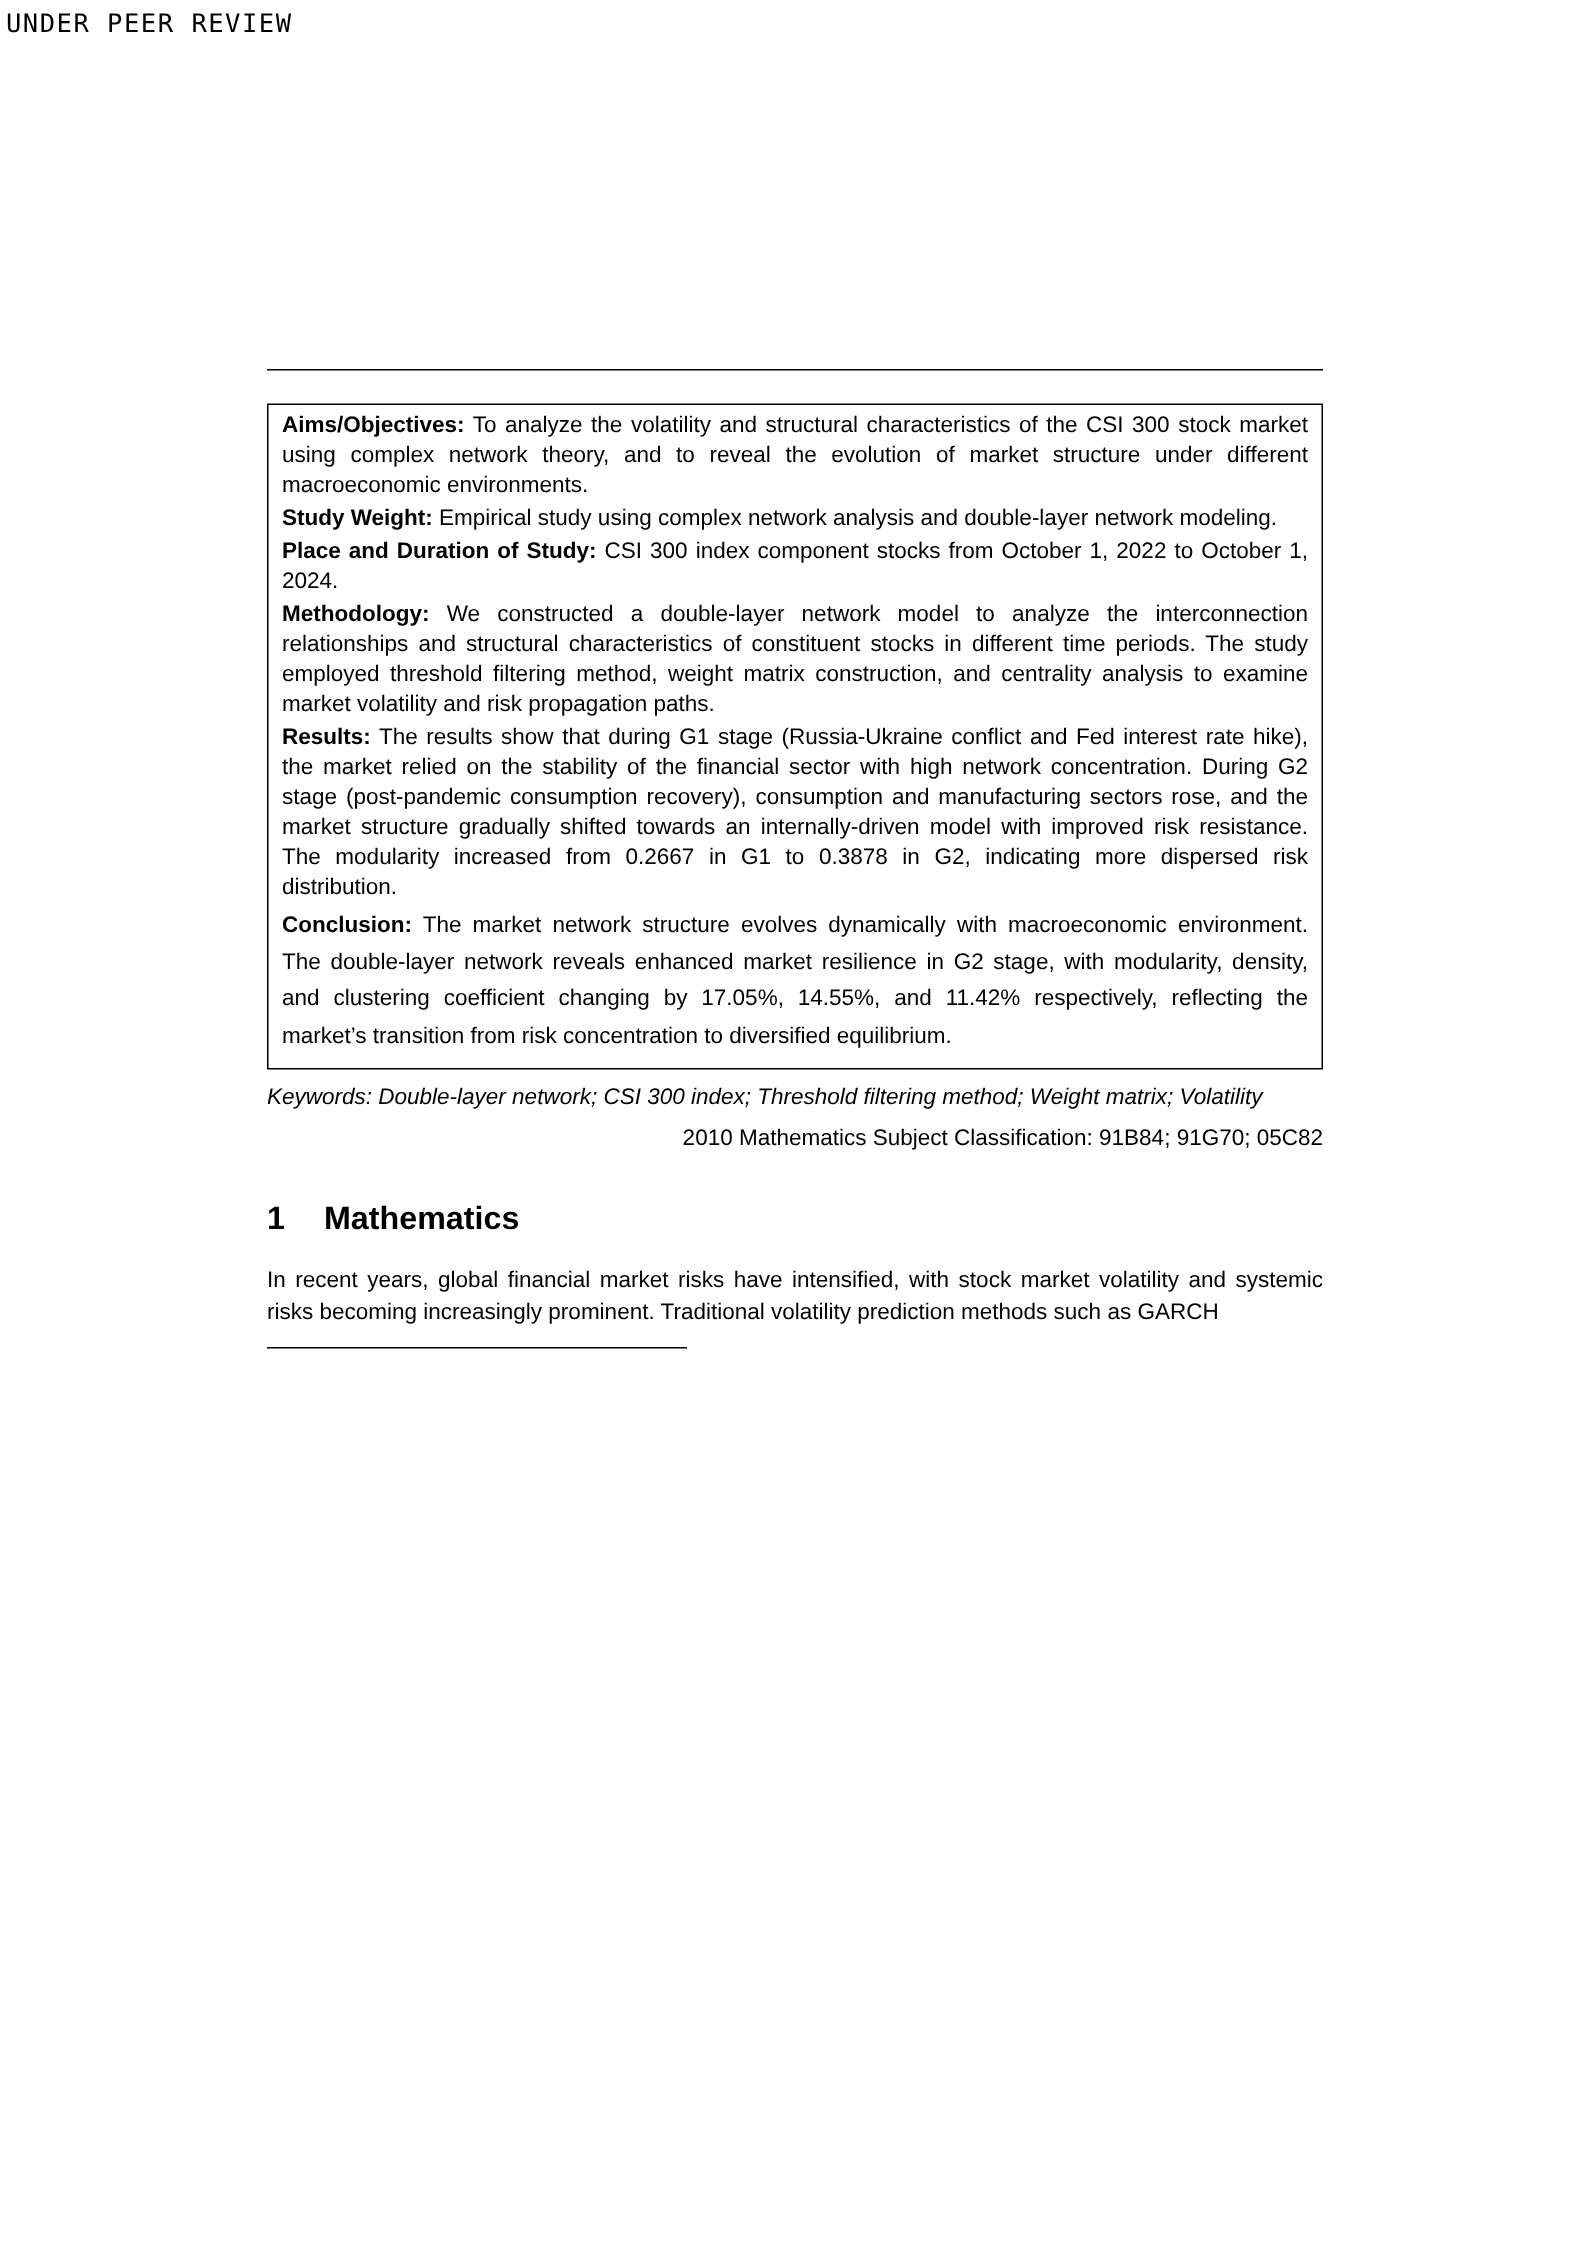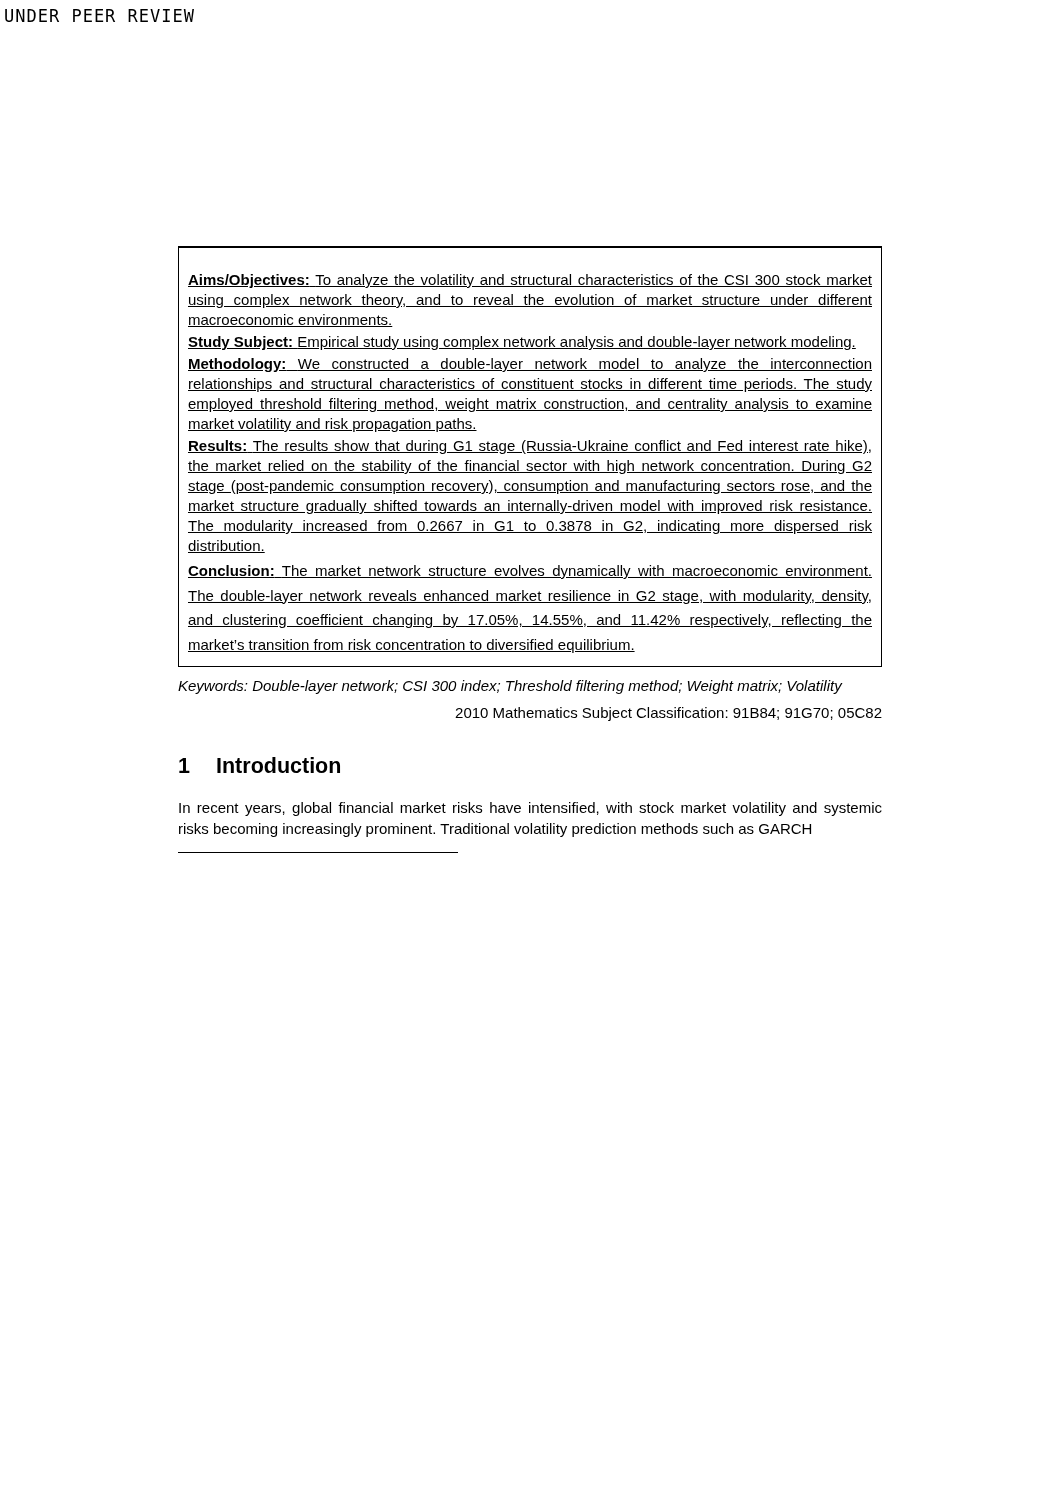--- a/index.html
+++ b/index.html
@@ -45,24 +45,23 @@
     line-height: 27px;
   }
   .abstract-heading {
     margin-top: 288px;
     margin-left: 30px;
     font-size: 21.5px;
     font-weight: bold;
     line-height: 25px;
   }
   .abstract-box {
-    margin-top: 0;
+    margin-top: 22px;
     border: 1.2px solid #000;
-    padding: 22px 9px 9px 9px;
-    text-decoration: underline;
+    padding: 4px 9px 9px 9px;
   }
   .abs-para {
     font-size: 15px;
     line-height: 20px;
     text-align: justify;
     margin-top: 2px;
   }
   .abs-para:first-child { margin-top: 0; }
   .abs-para.spaced { line-height: 24.5px; margin-top: 3px; }
   .abs-label { font-weight: bold; }
@@ -110,30 +109,31 @@
   <div class="watermark">UNDER PEER REVIEW</div>
 
   <div class="content">
 
     <hr class="title-rule">
 
 
 
     <div class="abstract-box">
       <p class="abs-para"><b class="abs-label">Aims/Objectives:</b> <span>To analyze the volatility and structural characteristics of the CSI 300 stock market using complex network theory, and to reveal the evolution of market structure under different macroeconomic environments.</span></p>
-      <p class="abs-para"><b class="abs-label">Study Subject:</b> <span>Empirical study using complex network analysis and double-layer network modeling.</span></p>
+      <p class="abs-para"><b class="abs-label">Study Weight:</b> <span>Empirical study using complex network analysis and double-layer network modeling.</span></p>
+      <p class="abs-para"><b class="abs-label">Place and Duration of Study:</b> <span>CSI 300 index component stocks from October 1, 2022 to October 1, 2024.</span></p>
       <p class="abs-para"><b class="abs-label">Methodology:</b> <span>We constructed a double-layer network model to analyze the interconnection relationships and structural characteristics of constituent stocks in different time periods. The study employed threshold filtering method, weight matrix construction, and centrality analysis to examine market volatility and risk propagation paths.</span></p>
       <p class="abs-para"><b class="abs-label">Results:</b> <span>The results show that during G1 stage (Russia-Ukraine conflict and Fed interest rate hike), the market relied on the stability of the financial sector with high network concentration. During G2 stage (post-pandemic consumption recovery), consumption and manufacturing sectors rose, and the market structure gradually shifted towards an internally-driven model with improved risk resistance. The modularity increased from 0.2667 in G1 to 0.3878 in G2, indicating more dispersed risk distribution.</span></p>
       <p class="abs-para spaced"><b class="abs-label">Conclusion:</b> <span>The market network structure evolves dynamically with macroeconomic environment. The double-layer network reveals enhanced market resilience in G2 stage, with modularity, density, and clustering coefficient changing by 17.05%, 14.55%, and 11.42% respectively, reflecting the market’s transition from risk concentration to diversified equilibrium.</span></p>
     </div>
 
     <p class="keywords">Keywords: Double-layer network; CSI 300 index; Threshold filtering method; Weight matrix; Volatility</p>
 
     <p class="msc">2010 Mathematics Subject Classification: 91B84; 91G70; 05C82</p>
 
-    <h2 class="section-heading"><span class="section-number">1</span><span>Introduction</span></h2>
+    <h2 class="section-heading"><span class="section-number">1</span><span>Mathematics</span></h2>
 
     <p class="body-para">In recent years, global financial market risks have intensified, with stock market volatility and systemic risks becoming increasingly prominent. Traditional volatility prediction methods such as GARCH</p>
 
     <hr class="footnote-rule">
 
   </div>
 </div>
 
 </body></html>

